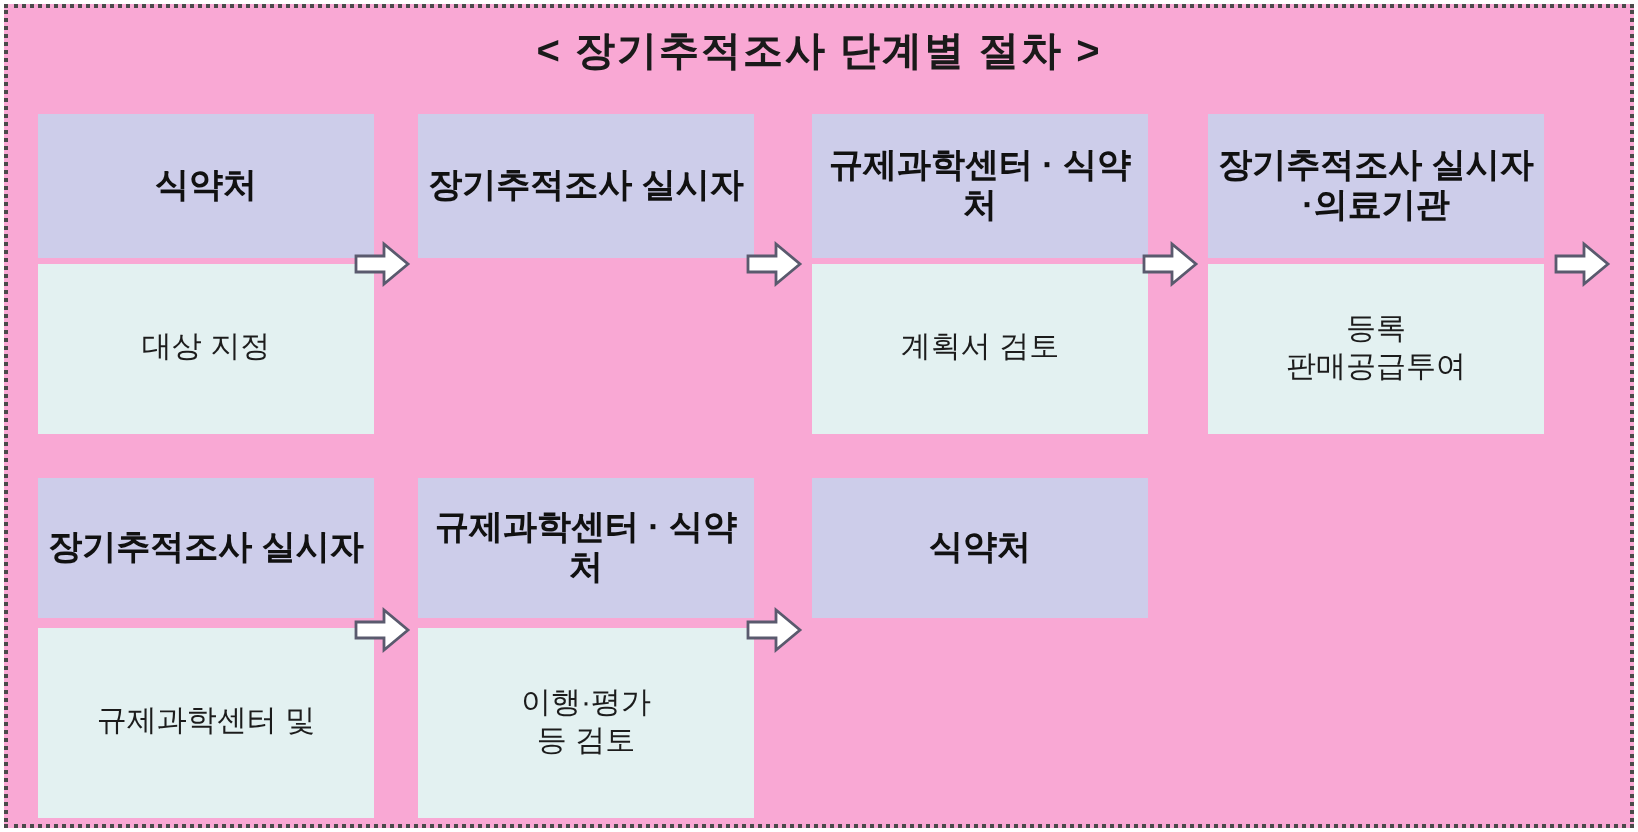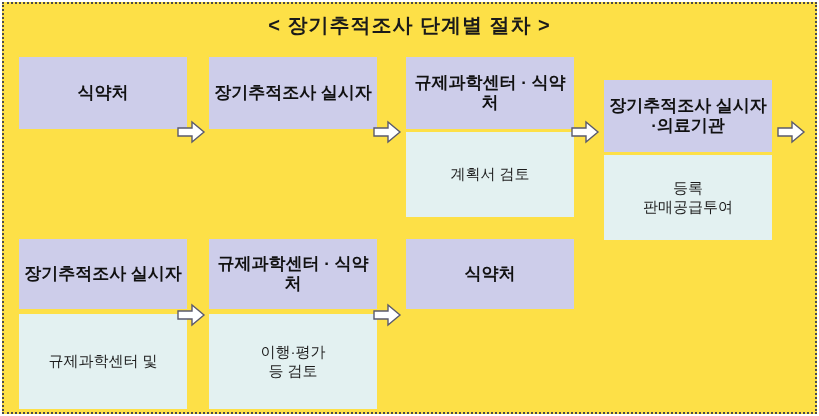--- a/index.html
+++ b/index.html
@@ -14,21 +14,21 @@
     overflow: hidden;
   }
 
   #frame {
     position: relative;
     width: 815px;
     height: 412px;
     margin: 2px 0 0 2px;
     box-sizing: border-box;
     border: 2px dotted #4a4a4a;
-    background: #fde047;
+    background: #f9a8d4;
   }
 
   
   #title {
     position: absolute;
     left: 0;
     top: 8px;
     width: 100%;
     text-align: center;
     font-size: 20px;
@@ -75,21 +75,21 @@
   .row1 .fb-body { height: 85px; margin-top: 3px; }
 
   
   .row2 { top: 235px; }
   .row2 .fb-head { height: 70px; }
   .row2 .fb-body { height: 95px; margin-top: 5px; }
 
   .col1 { left: 15px; }
   .col2 { left: 205px; }
   .col3 { left: 402px; }
-  .col4 { left: 600px; margin-top: 23px; }
+  .col4 { left: 600px; }
 
   
   .arrow {
     position: absolute;
     width: 30px;
     height: 26px;
   }
   .arrow svg { display: block; width: 30px; height: 26px; }
 
   .a-r1 { top: 115px; }
@@ -107,20 +107,25 @@
 <div id="frame">
 
   <div id="title">&lt; 장기추적조사 단계별 절차 &gt;</div>
 
   <div class="flowbox row1 col1">
     <div class="fb-head">
       <span>
         <span class="sub">식약처</span>
       </span>
     </div>
+    <div class="fb-body">
+      <span>
+        <span class="sub">대상 지정</span>
+      </span>
+    </div>
   </div>
 
   <div class="arrow a-r1 a1">
     <svg viewBox="0 0 30 26" xmlns="http://www.w3.org/2000/svg">
       <polygon points="2,9 16,9 16,3 28,13 16,23 16,17 2,17" fill="#ffffff" stroke="#5a5a6e" stroke-width="1.4" stroke-linejoin="miter"></polygon>
     </svg>
   </div>
 
   <div class="flowbox row1 col2">
     <div class="fb-head">

